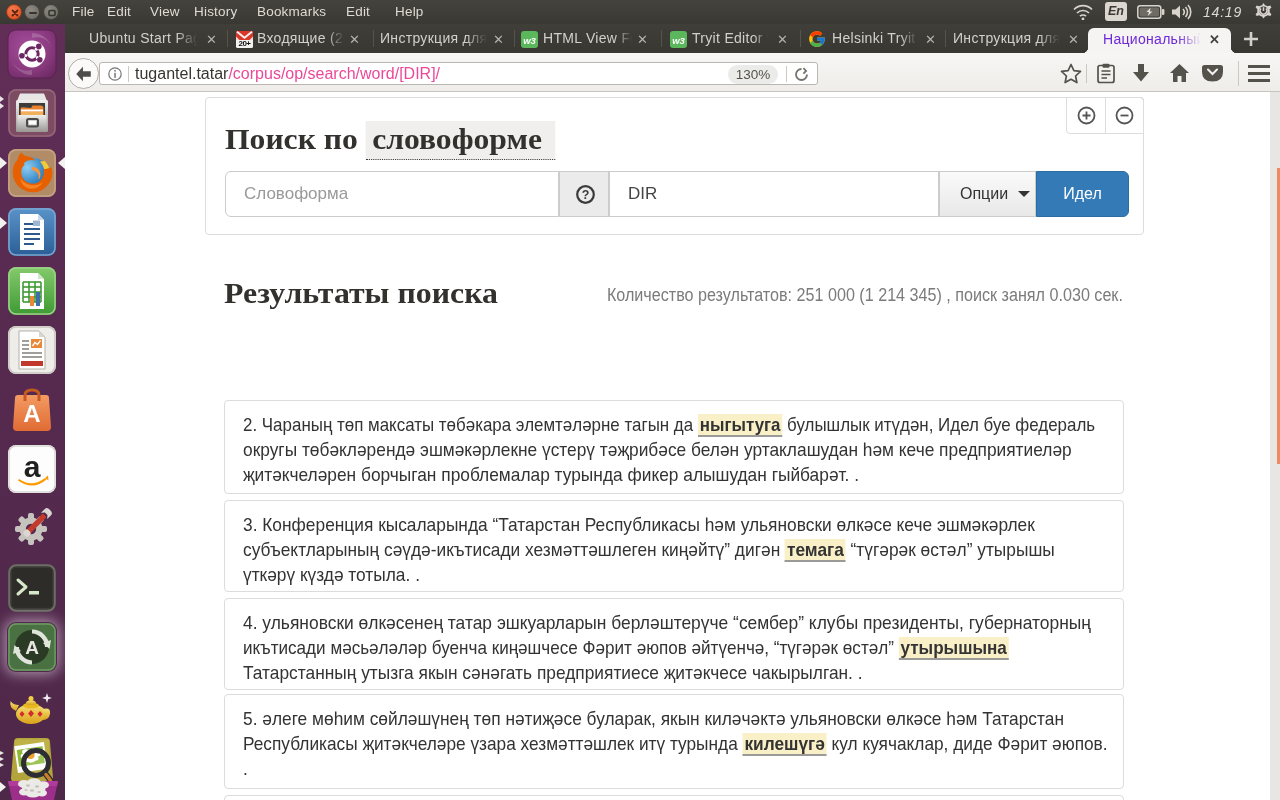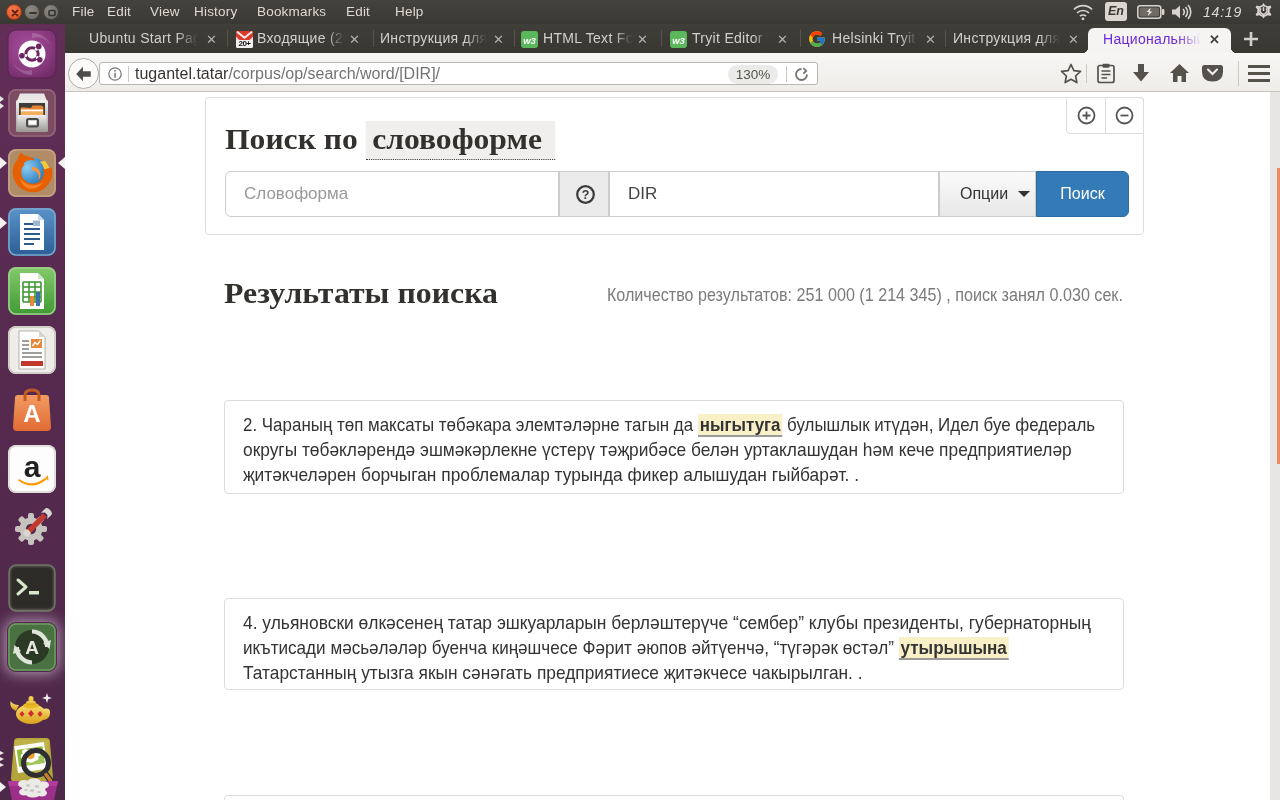--- a/index.html
+++ b/index.html
@@ -482,21 +482,21 @@
         <text x="8.5" y="15.2" text-anchor="middle" font-size="8" font-weight="bold" fill="#111" font-family="Liberation Sans" letter-spacing="-0.5">20+</text>
       </svg>
   <div class="tabtitle fade" style="left:192px;width:90px">Входящие (20</div>
   <span class="tabclose" style="left:284px">✕</span>
   <div class="tabtitle fade" style="left:315px;width:110px">Инструкция для</div>
   <span class="tabclose" style="left:428px">✕</span>
   <svg class="abs" style="left:456px;top:7px" width="17" height="17" viewBox="0 0 17 17">
         <rect x="0" y="0" width="17" height="17" rx="3" fill="#5bb75b"></rect>
         <text x="8.5" y="12.5" text-anchor="middle" font-size="9.5" font-weight="bold" fill="#fff" font-family="Liberation Sans" font-style="italic">w3</text>
       </svg>
-  <div class="tabtitle fade" style="left:478px;width:92px">HTML Text Fo</div>
+  <div class="tabtitle fade" style="left:478px;width:92px">HTML View Fo</div>
   <span class="tabclose" style="left:572px">✕</span>
   <svg class="abs" style="left:605px;top:7px" width="17" height="17" viewBox="0 0 17 17">
         <rect x="0" y="0" width="17" height="17" rx="3" fill="#5bb75b"></rect>
         <text x="8.5" y="12.5" text-anchor="middle" font-size="9.5" font-weight="bold" fill="#fff" font-family="Liberation Sans" font-style="italic">w3</text>
       </svg>
   <div class="tabtitle fade" style="left:627px;width:79px">Tryit Editor v3</div>
   <span class="tabclose" style="left:712px">✕</span>
   <svg class="abs" style="left:743px;top:6px" width="18" height="18" viewBox="0 0 48 48">
         <path fill="#FFC107" d="M43.6 20H24v8.5h11.3C33.7 33.4 29.3 36 24 36c-6.6 0-12-5.4-12-12s5.4-12 12-12c3.1 0 5.9 1.2 8 3l6-6C34.5 5.1 29.5 3 24 3 12.4 3 3 12.4 3 24s9.4 21 21 21 21-9.4 21-21c0-1.4-.1-2.7-.4-4z"></path>
         <path fill="#FF3D00" d="M6.3 14.7l7 5.1C15.1 15.4 19.2 12 24 12c3.1 0 5.9 1.2 8 3l6-6C34.5 5.1 29.5 3 24 3 15.9 3 8.9 7.8 6.3 14.7z"></path>
@@ -521,21 +521,21 @@
     </svg>
 
 <div id="toolbar">
   <div id="urlbar">
     <svg class="abs" style="left:8px;top:3.5px" width="14" height="14" viewBox="0 0 14 14">
           <circle cx="7" cy="7" r="6.2" fill="none" stroke="#777" stroke-width="1.2"></circle>
           <rect x="6.3" y="5.8" width="1.5" height="5" fill="#777"></rect>
           <rect x="6.3" y="3" width="1.5" height="1.6" fill="#777"></rect>
         </svg>
     <div class="abs" style="left:28px;top:3px;width:1px;height:16px;background:#ccc8c2"></div>
-    <div class="abs" style="left:35px;top:2px;font-size:16px;color:#383530">tugantel.tatar<span style="color:#737373">/corpus/op/search/word/[DIR]/</span></div>
+    <div class="abs" style="left:35px;top:2px;font-size:16px;color:#383530">tugantel.tatar<span style="color:#ec4899">/corpus/op/search/word/[DIR]/</span></div>
     <div class="abs" style="left:628px;top:2px;width:50px;height:19px;background:#ebebe9;border-radius:10px;text-align:center;font-size:13.5px;line-height:19px;color:#55524c">130%</div>
     <div class="abs" style="left:686px;top:3px;width:1px;height:16px;background:#ccc8c2"></div>
     <svg class="abs" style="left:694px;top:4px" width="15" height="15" viewBox="0 0 15 15">
           <path d="M13 7.5 A 5.5 5.5 0 1 1 7.5 2" fill="none" stroke="#76736d" stroke-width="1.8"></path>
           <path d="M7.5 2 L11.3 2 L11.3 5.8" fill="none" stroke="#76736d" stroke-width="1.8" transform="rotate(45 9.4 3.9)"></path>
         </svg>
   </div>
   <div id="backbtn">
         <svg style="position:absolute;left:5px;top:5.5px" width="19" height="18" viewBox="0 0 17 16">
           <path d="M8 1.5 L2 8 L8 14.5 L8 10.5 L15 10.5 L15 5.5 L8 5.5 Z" fill="#4f4d4a"></path>
@@ -583,36 +583,46 @@
     <div id="form">
       <div class="ctl" id="in1">Словоформа</div>
       <div class="ctl" id="helpbtn">
             <svg class="abs" style="left:15px;top:12px" width="21" height="21" viewBox="0 0 21 21">
               <circle cx="10.5" cy="10.5" r="8.3" fill="none" stroke="#3a3a3a" stroke-width="2.2"></circle>
               <text x="10.5" y="15" text-anchor="middle" font-size="12.5" font-weight="bold" fill="#3a3a3a" font-family="Liberation Sans">?</text>
             </svg>
           </div>
       <div class="ctl" id="in2">DIR</div>
       <div class="ctl" id="optbtn">Опции <span style="display:inline-block;width:0;height:0;border-left:6px solid transparent;border-right:6px solid transparent;border-top:6px solid #333;margin-left:5px;vertical-align:2px"></span></div>
-      <div class="ctl" id="gobtn">Поиск</div>
+      <div class="ctl" id="gobtn">Идел</div>
     </div>
   </div>
 
   <h2 class="results">Результаты поиска</h2>
   <div id="count">Количество результатов: 251 000 (1 214 345) , поиск занял 0.030 сек.</div>
 
   <div class="res" style="top:308px;height:94px">
     <div class="ln" style="transform:scaleX(0.9155)">2. Чараның төп максаты төбәкара элемтәләрне тагын да <b>ныгытуга</b> булышлык итүдән, Идел буе федераль</div>
     <div class="ln">округы төбәкләрендә эшмәкәрлекне үстерү тәҗрибәсе белән уртаклашудан һәм кече предприятиеләр</div>
     <div class="ln">җитәкчеләрен борчыган проблемалар турында фикер алышудан гыйбарәт. .</div>
   </div>
+  <div class="res" style="top:408px;height:92px">
+    <div class="ln">3. Конференция кысаларында “Татарстан Республикасы һәм ульяновски өлкәсе кече эшмәкәрлек</div>
+    <div class="ln">субъектларының сәүдә-икътисади хезмәттәшлеген киңәйтү” дигән <b>темага</b> “түгәрәк өстәл” утырышы</div>
+    <div class="ln">үткәрү күздә тотыла. .</div>
+  </div>
   <div class="res" style="top:506px;height:92px">
     <div class="ln" style="transform:scaleX(0.941)">4. ульяновски өлкәсенең татар эшкуарларын берләштерүче “сембер” клубы президенты, губернаторның</div>
     <div class="ln" style="transform:scaleX(0.9237)">икътисади мәсьәләләр буенча киңәшчесе Фәрит әюпов әйтүенчә, “түгәрәк өстәл” <b>утырышына</b></div>
     <div class="ln">Татарстанның утызга якын сәнәгать предприятиесе җитәкчесе чакырылган. .</div>
   </div>
+  <div class="res" style="top:602px;height:95px">
+    <div class="ln">5. әлеге мөһим сөйләшүнең төп нәтиҗәсе буларак, якын киләчәктә ульяновски өлкәсе һәм Татарстан</div>
+    <div class="ln" style="transform:scaleX(0.9336)">Республикасы җитәкчеләре үзара хезмәттәшлек итү турында <b>килешүгә</b> кул куячаклар, диде Фәрит әюпов.</div>
+    <div class="ln">.</div>
+  </div>
   <div style="position:absolute;left:153px;top:703px;width:900px;height:10px;border:1px solid #dcdcdc;border-radius:4px;background:#fff"></div>
 </div>
 
 <div id="scrollbar"></div>
 <div id="scrollthumb"></div>
 
 </div>
 
 </body></html>

